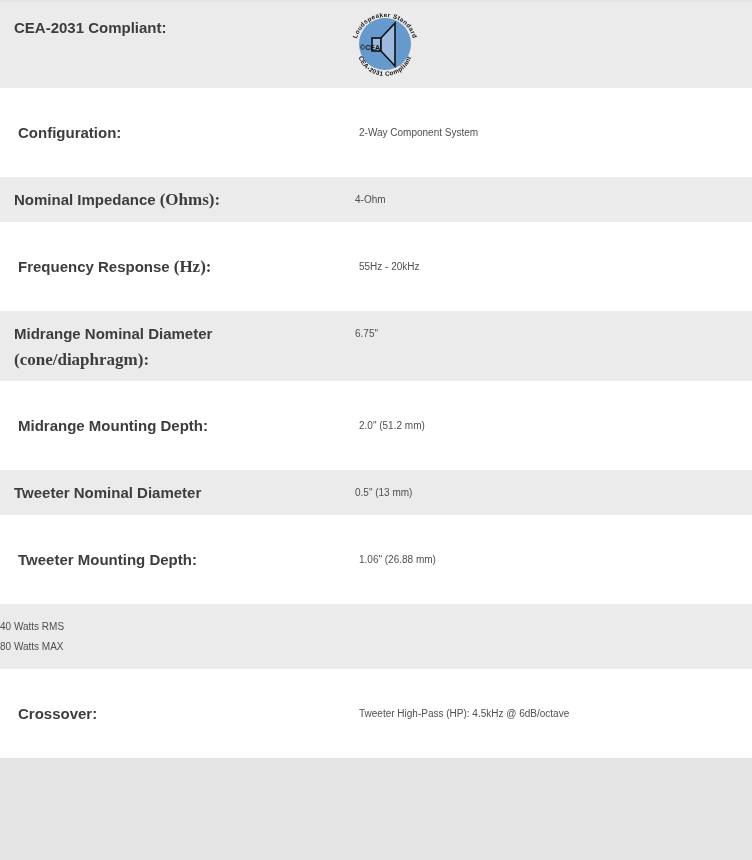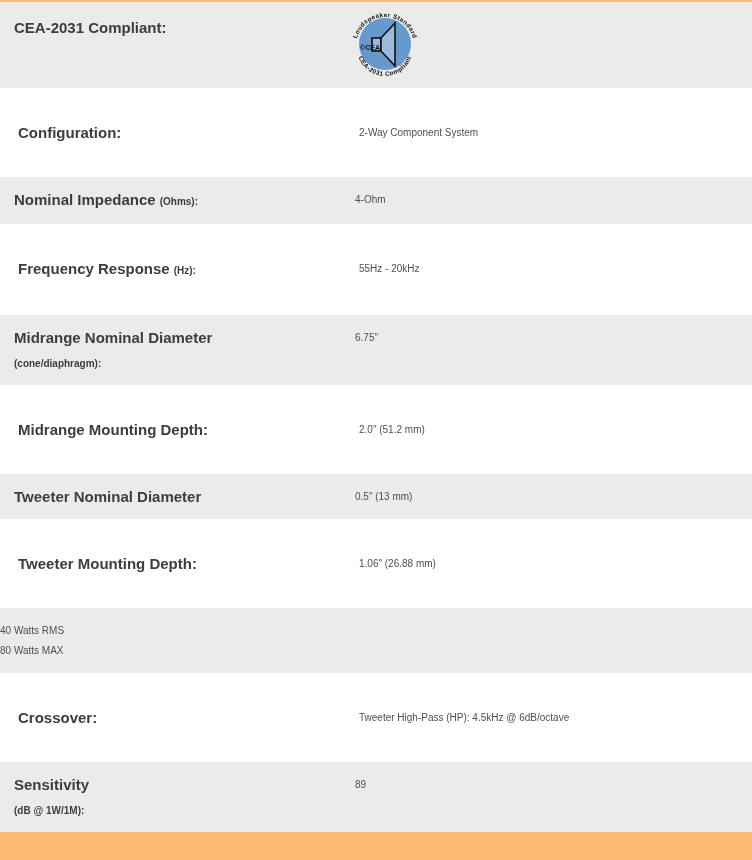--- a/index.html
+++ b/index.html
@@ -4,21 +4,21 @@
 <style>
   html, body {
     margin: 0;
     padding: 0;
     background: #ffffff;
     font-family: "Liberation Sans", "DejaVu Sans", sans-serif;
   }
   #page {
     width: 752px;
     min-height: 860px;
-    background: #fdba74;
+    background: #e5e5e5;
     padding-top: 2px;
     box-sizing: border-box;
   }
   .spec-row {
     display: flex;
     align-items: flex-start;
     width: 752px;
     box-sizing: border-box;
   }
   .spec-row.gray { background: #ebebeb; padding: 13px 0; }
@@ -31,24 +31,25 @@
     box-sizing: content-box;
   }
   .logo-row .spec-label-cell { padding-top: 8px; }
   .spec-label {
     font-size: 15px;
     font-weight: bold;
     color: #3d3d3d;
     line-height: 19px;
   }
   .spec-label-qualifier {
-    font-size: 10px;
+    font-size: 17px;
     font-weight: bold;
     color: #3d3d3d;
     line-height: 19px;
+    font-family: Liberation Serif, serif;
   }
   .spec-label-qualifier.inline { margin-left: 4px; }
   .spec-label-qualifier.newline { display: block; margin-top: 8px; line-height: 17px; }
   .spec-value-cell { flex: 1 1 auto; }
   .spec-value {
     font-size: 10px;
     font-weight: normal;
     color: #4f4f4f;
     line-height: 19px;
   }
@@ -159,22 +160,14 @@
 
   <div class="spec-row white">
     <div class="spec-label-cell">
       <span class="spec-label">Crossover:</span>
     </div>
     <div class="spec-value-cell">
           <div class="spec-value">Tweeter High-Pass (HP): 4.5kHz @ 6dB/octave</div>
         </div>
   </div>
 
-  <div class="spec-row gray">
-    <div class="spec-label-cell">
-      <span class="spec-label">Sensitivity</span><span class="spec-label-qualifier newline">(dB @ 1W/1M):</span>
-    </div>
-    <div class="spec-value-cell">
-          <div class="spec-value">89</div>
-        </div>
-  </div>
 </div>
 </div>
 
 </body></html>

